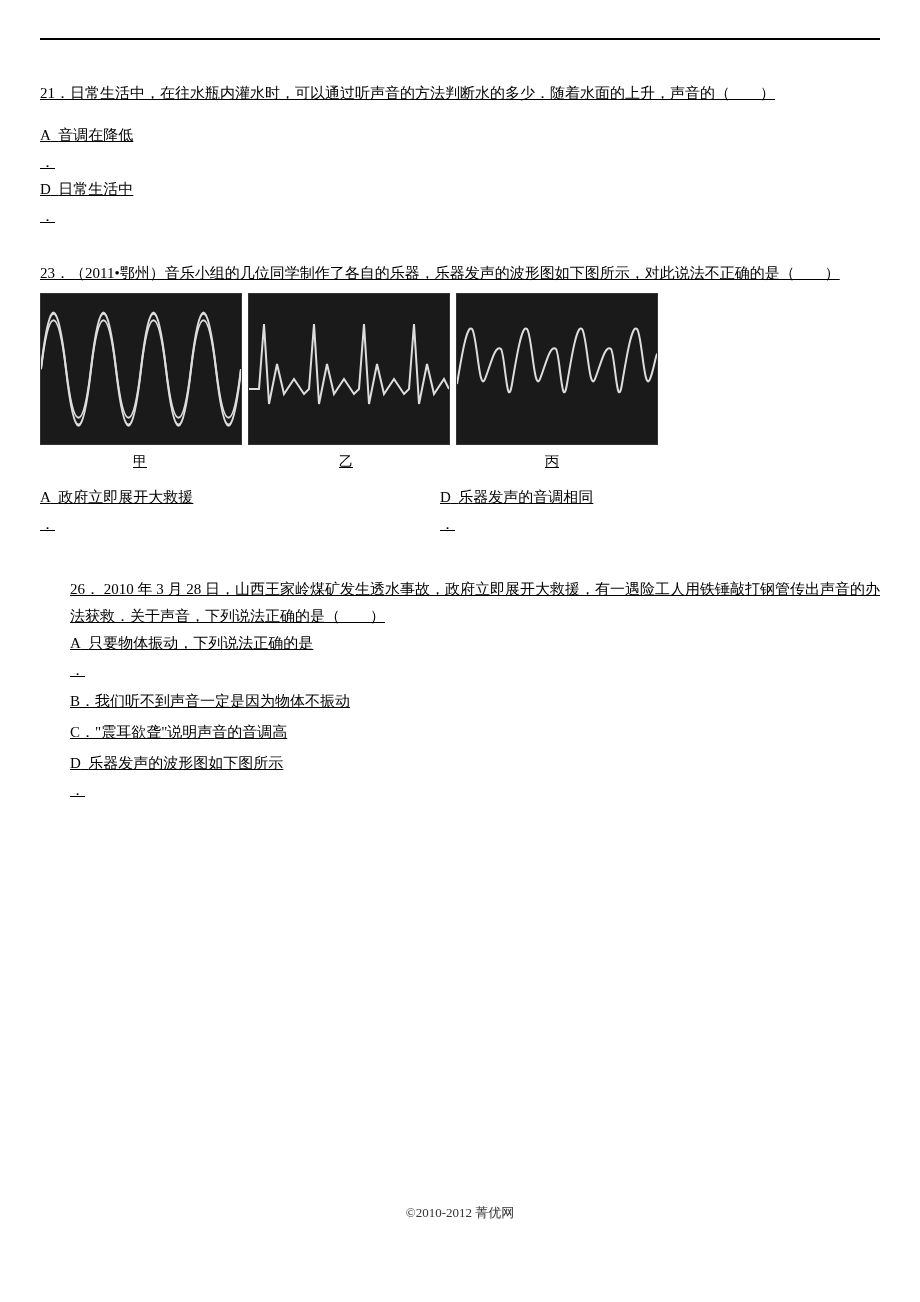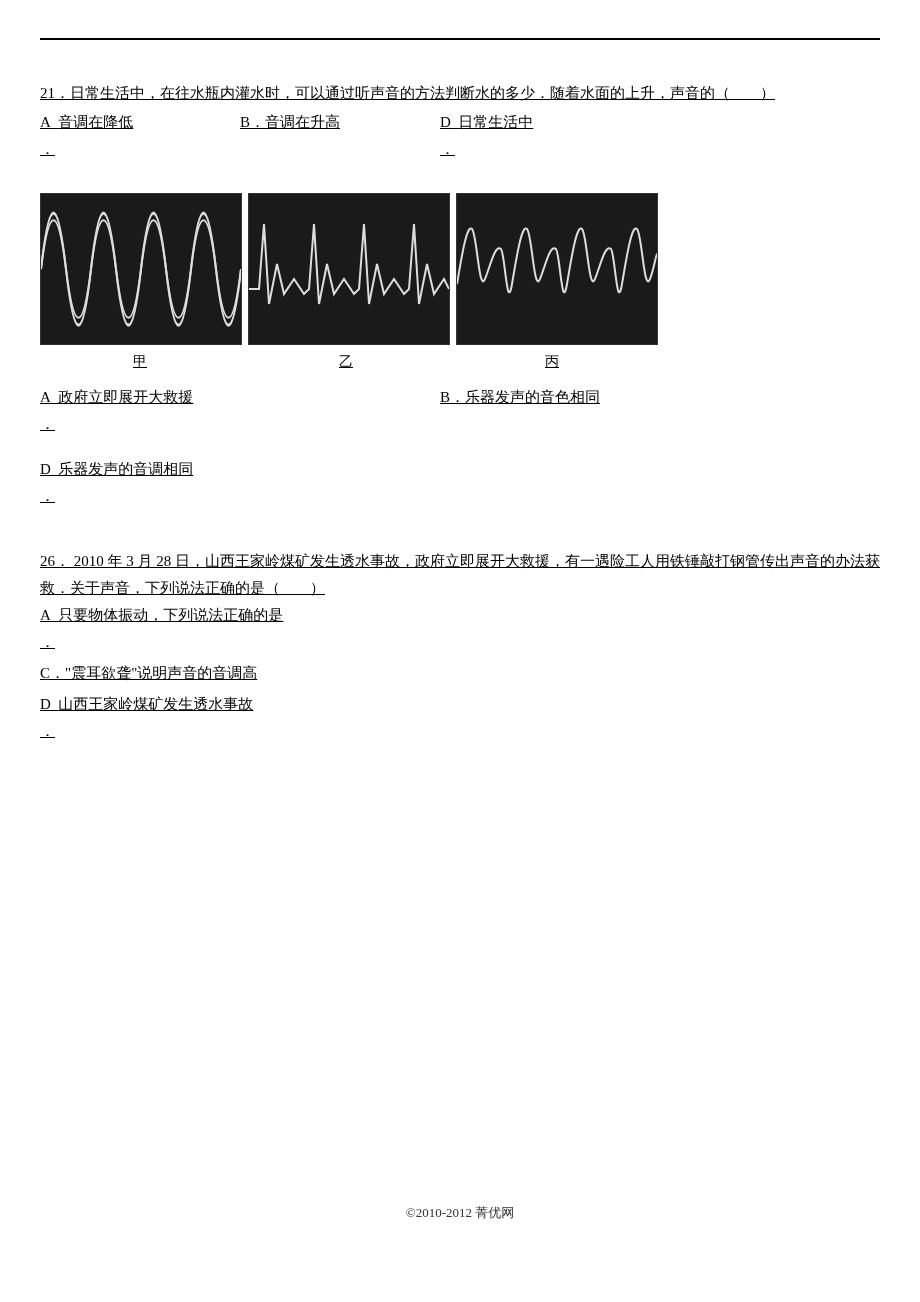--- a/index.html
+++ b/index.html
@@ -24,21 +24,22 @@
   }
   .question {
     margin-bottom: 30px;
     line-height: 1.8;
   }
   .q-text {
     text-align: justify;
   }
   .options-row {
     display: flex;
-    margin-top: 2px;
+    margin-top: 15px;
+    flex-direction: column;
   }
   .options-row .opt {
     flex: 0 0 auto;
   }
   .opt-a21 { width: 200px; }
   .opt-b21 { width: 200px; }
   .opt-c21 { width: 220px; }
   .opt-d21 { width: 200px; }
   .waves {
     display: flex;
@@ -100,30 +101,30 @@
   <div class="top-rule"></div>
 
   <div class="question">
     <div class="q-text">
       <span>21．</span><span>日常生活中，在往水瓶内灌水时，可以通过听声音的方法判断水的多少．随着水面的上升，声音的（　　）</span>
     </div>
     <div class="options-row">
       <div class="opt opt-a21">
         <span>A</span>&nbsp;&nbsp;<span>音调在降低</span><br><span>．</span>
       </div>
-      <div class="opt opt-b21">
-        <span>B．</span><span>音调在升高</span>
-      </div>
       <div class="opt opt-d21">
         <span>D</span>&nbsp;&nbsp;<span>日常生活中</span><br><span>．</span>
       </div>
     </div>
   </div>
 
   <div class="question">
+    <div class="q-text">
+      <span>23．</span><span>（2011•鄂州）音乐小组的几位同学制作了各自的乐器，乐器发声的波形图如下图所示，对此说法不正确的是（　　）</span>
+    </div>
 
     <div class="waves">
       <div class="wave-box">
         <svg viewBox="0 0 200 150">
           <path class="wave-path" d="M0,75 Q12.5,5 25,75 T50,75 T75,75 T100,75 T125,75 T150,75 T175,75 T200,75" transform="scale(1,1.6) translate(0,-28)"></path>
           <path class="wave-path" d="M0,75 C8,10 17,10 25,75 C33,140 42,140 50,75 C58,10 67,10 75,75 C83,140 92,140 100,75 C108,10 117,10 125,75 C133,140 142,140 150,75 C158,10 167,10 175,75 C183,140 192,140 200,75"></path>
         </svg>
       </div>
       <div class="wave-box">
         <svg viewBox="0 0 200 150">
@@ -140,39 +141,39 @@
       <div class="wave-label">甲</div>
       <div class="wave-label">乙</div>
       <div class="wave-label">丙</div>
     </div>
 
     <div class="options-23">
       <div class="opt">
         <span>A</span>&nbsp;&nbsp;<span>政府立即展开大救援</span><br><span>．</span>
       </div>
       <div class="opt">
-        <span>B．</span><span>乐器发声的音色相同</span>
-      </div>
-      <div class="opt">
         <span>D</span>&nbsp;&nbsp;<span>乐器发声的音调相同</span><br><span>．</span>
       </div>
     </div>
   </div>
 
-  <div class="question" style="margin-top:-10px;">
+  <div class="question" style="margin-top:-10px;margin-left:30px;">
     <div class="q-text">
       <span>26．</span><span> 2010 年 3 月 28 日，山西王家岭煤矿发生透水事故，政府立即展开大救援，有一遇险工人用铁锤敲打钢管传出声音的办法获救．关于声音，下列说法正确的是（　　）</span>
     </div>
     <div class="q26-options">
       <div class="opt">
         <span>A</span>&nbsp;&nbsp;<span>只要物体振动，下列说法正确的是</span><br><span>．</span>
       </div>
       <div class="opt">
+        <span>B．</span><span>我们听不到声音一定是因为物体不振动</span>
+      </div>
+      <div class="opt">
         <span>C．</span><span>"震耳欲聋"说明声音的音调高</span>
       </div>
       <div class="opt">
-        <span>D</span>&nbsp;&nbsp;<span>山西王家岭煤矿发生透水事故</span><br><span>．</span>
+        <span>D</span>&nbsp;&nbsp;<span>乐器发声的波形图如下图所示</span><br><span>．</span>
       </div>
     </div>
   </div>
 
   <div class="footer">©2010-2012  菁优网</div>
 </div>
 
 </body></html>

